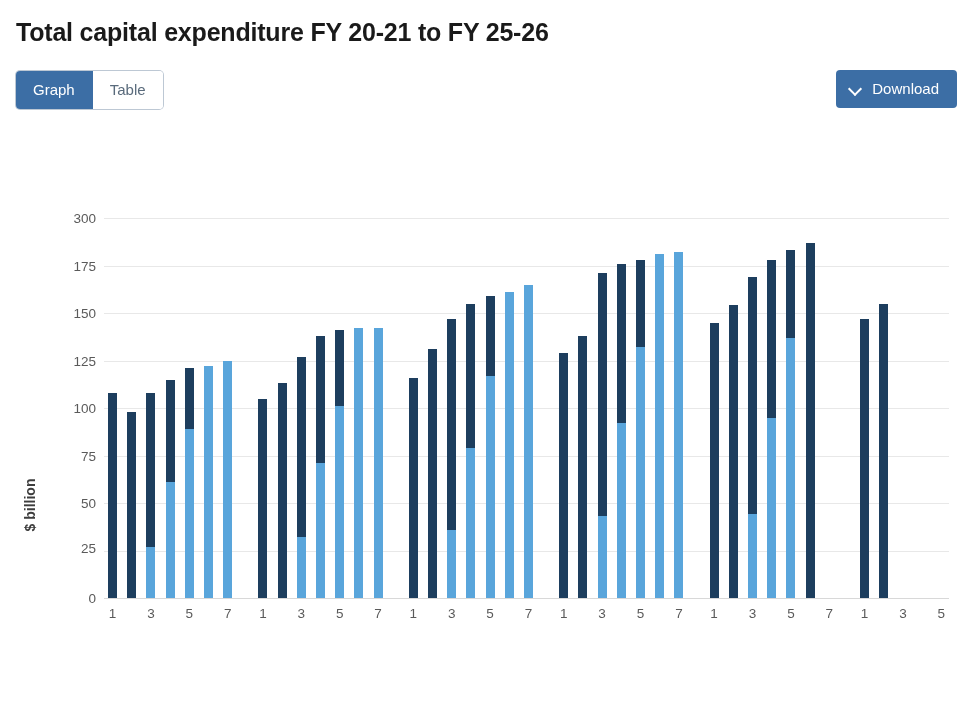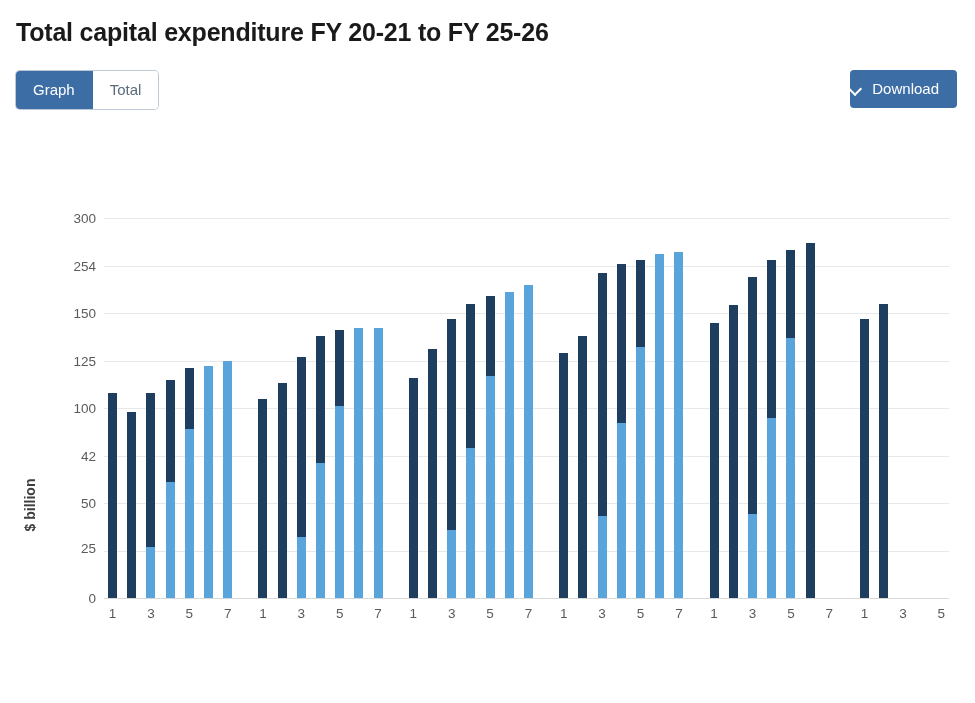--- a/index.html
+++ b/index.html
@@ -60,21 +60,21 @@
   .download-btn {
     position: absolute;
     right: 18px;
     top: 70px;
     background: #3c6ea5;
     color: #ffffff;
     border: none;
     border-radius: 4px;
     font-size: 15px;
     font-family: "Liberation Sans", sans-serif;
-    padding: 11px 18px 12px 0;
+    padding: 11px 18px 12px 14px;
     display: flex;
     align-items: center;
     gap: 10px;
     cursor: pointer;
     line-height: 1;
   }
   .download-btn .chev {
     display: inline-block;
     width: 12px; height: 12px;
     position: relative;
@@ -195,39 +195,39 @@
 </style>
 </head>
 <body>
 
 <div id="app">
 
   <div class="page-title">Total capital expenditure FY 20-21 to FY 25-26</div>
 
   <div class="view-toggle">
     <div class="seg active">Graph</div>
-    <div class="seg">Total</div>
+    <div class="seg">Table</div>
   </div>
 
   <button class="download-btn">
     <span class="chev"></span>
     <span>Download</span>
   </button>
 
   <div id="chart-area">
     <div class="ylabel">$ billion</div>
     <div class="ytick-wrap" id="yticks">
         <div class="ytick" style="top: 448px;">0</div>
         <div class="ytick" style="top: 398px;">25</div>
         <div class="ytick" style="top: 353px;">50</div>
-        <div class="ytick" style="top: 305.5px;">42</div>
+        <div class="ytick" style="top: 305.5px;">75</div>
         <div class="ytick" style="top: 258px;">100</div>
         <div class="ytick" style="top: 210.5px;">125</div>
         <div class="ytick" style="top: 163px;">150</div>
-        <div class="ytick" style="top: 115.5px;">254</div>
+        <div class="ytick" style="top: 115.5px;">175</div>
         <div class="ytick" style="top: 68px;">300</div>
       </div>
     <div class="plot" id="plot">
       <div id="grid">
           <div class="gridline axis0" style="top: 448px;"></div>
           <div class="gridline" style="top: 400.5px;"></div>
           <div class="gridline" style="top: 353px;"></div>
           <div class="gridline" style="top: 305.5px;"></div>
           <div class="gridline" style="top: 258px;"></div>
           <div class="gridline" style="top: 210.5px;"></div>

